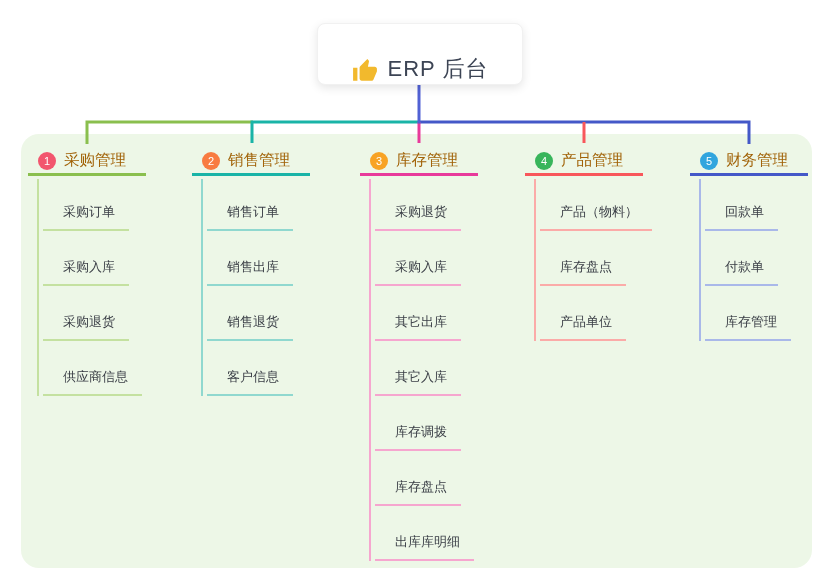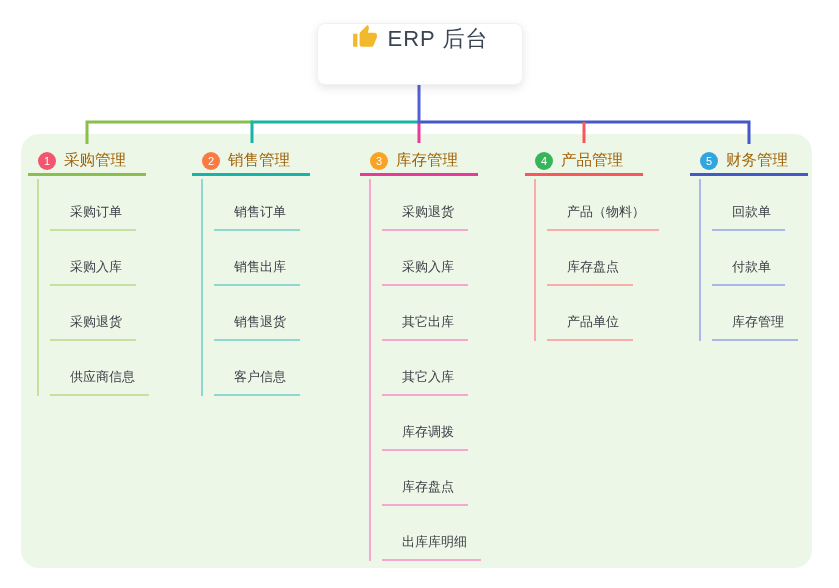--- a/index.html
+++ b/index.html
@@ -6,21 +6,21 @@
   body{
     width:839px;height:588px;position:relative;overflow:hidden;
     background:#ffffff;
     font-family:"Liberation Sans","DejaVu Sans",sans-serif;
   }
   
   .root-card{
     position:absolute;left:317px;top:23px;width:204px;height:60px;
     background:#ffffff;border:1px solid #f1f1f1;border-radius:8px;
     box-shadow:0 3px 10px rgba(0,0,0,.10);
-    display:flex;align-items:flex-start;justify-content:center;gap:10px;
+    display:flex;align-items:flex-end;justify-content:center;gap:10px;
     z-index:5;
   }
   .root-title{font-size:22px;color:#3c4454;letter-spacing:1px;}
   .thumb-icon{width:26px;height:26px;display:inline-block;}
   
   .panel{
     position:absolute;left:21px;top:134px;width:791px;height:434px;
     background:var(--panel,#edf7e7);border-radius:18px;z-index:1;
   }
   
@@ -41,21 +41,21 @@
     padding-left:10px;cursor:pointer;
   }
   .badge{
     width:18px;height:18px;border-radius:50%;background:var(--bc);
     color:#fff;font-size:11px;line-height:18px;text-align:center;flex:0 0 18px;
   }
   .btitle{margin-left:8px;font-size:15.5px;color:#a16207;white-space:nowrap;}
   .vline{position:absolute;left:9px;top:179px;width:2px;background:var(--lc);}
   .vh3{height:162px}.vh4{height:217px}.vh7{height:382px}
   .child{
-    position:absolute;left:22px;box-sizing:border-box;white-space:nowrap;
+    position:absolute;left:15px;box-sizing:border-box;white-space:nowrap;
     font-size:13px;color:#3a3e46;line-height:20px;height:29px;
     padding:0 14px 25px 20px;border-bottom:2px solid var(--lc);cursor:pointer;
   }
   .children .child:nth-child(1){top:202px}
   .children .child:nth-child(2){top:257px}
   .children .child:nth-child(3){top:312px}
   .children .child:nth-child(4){top:367px}
   .children .child:nth-child(5){top:422px}
   .children .child:nth-child(6){top:477px}
   .children .child:nth-child(7){top:532px}

